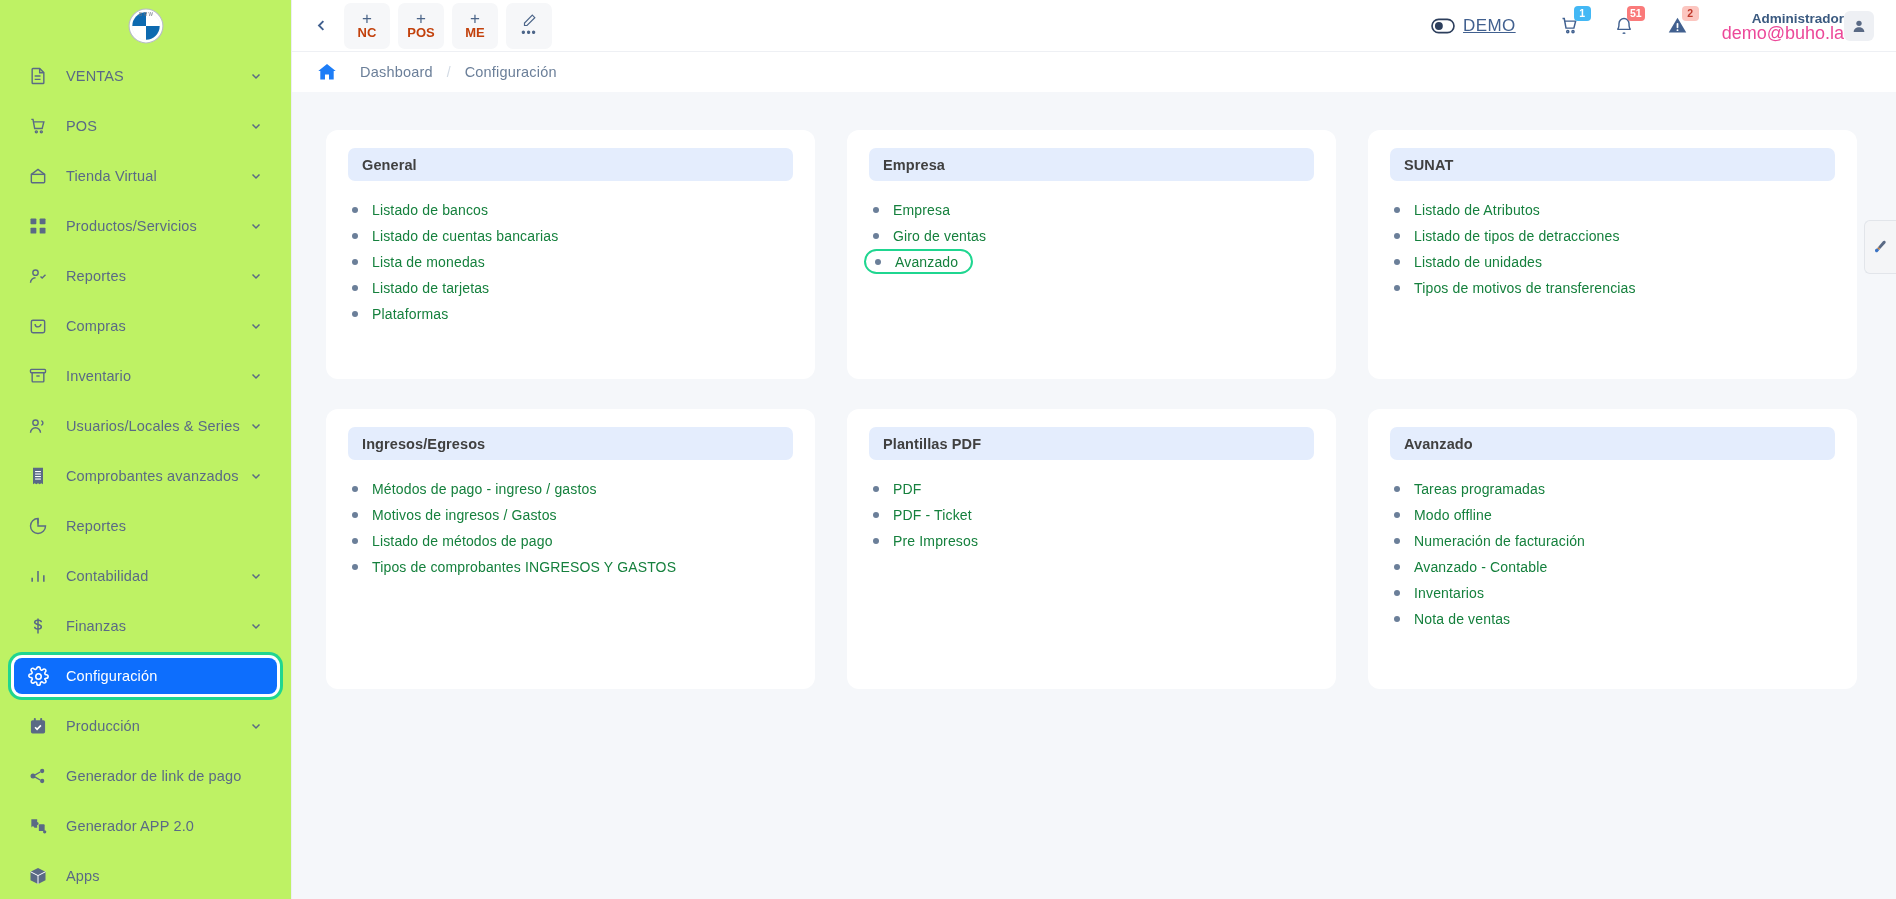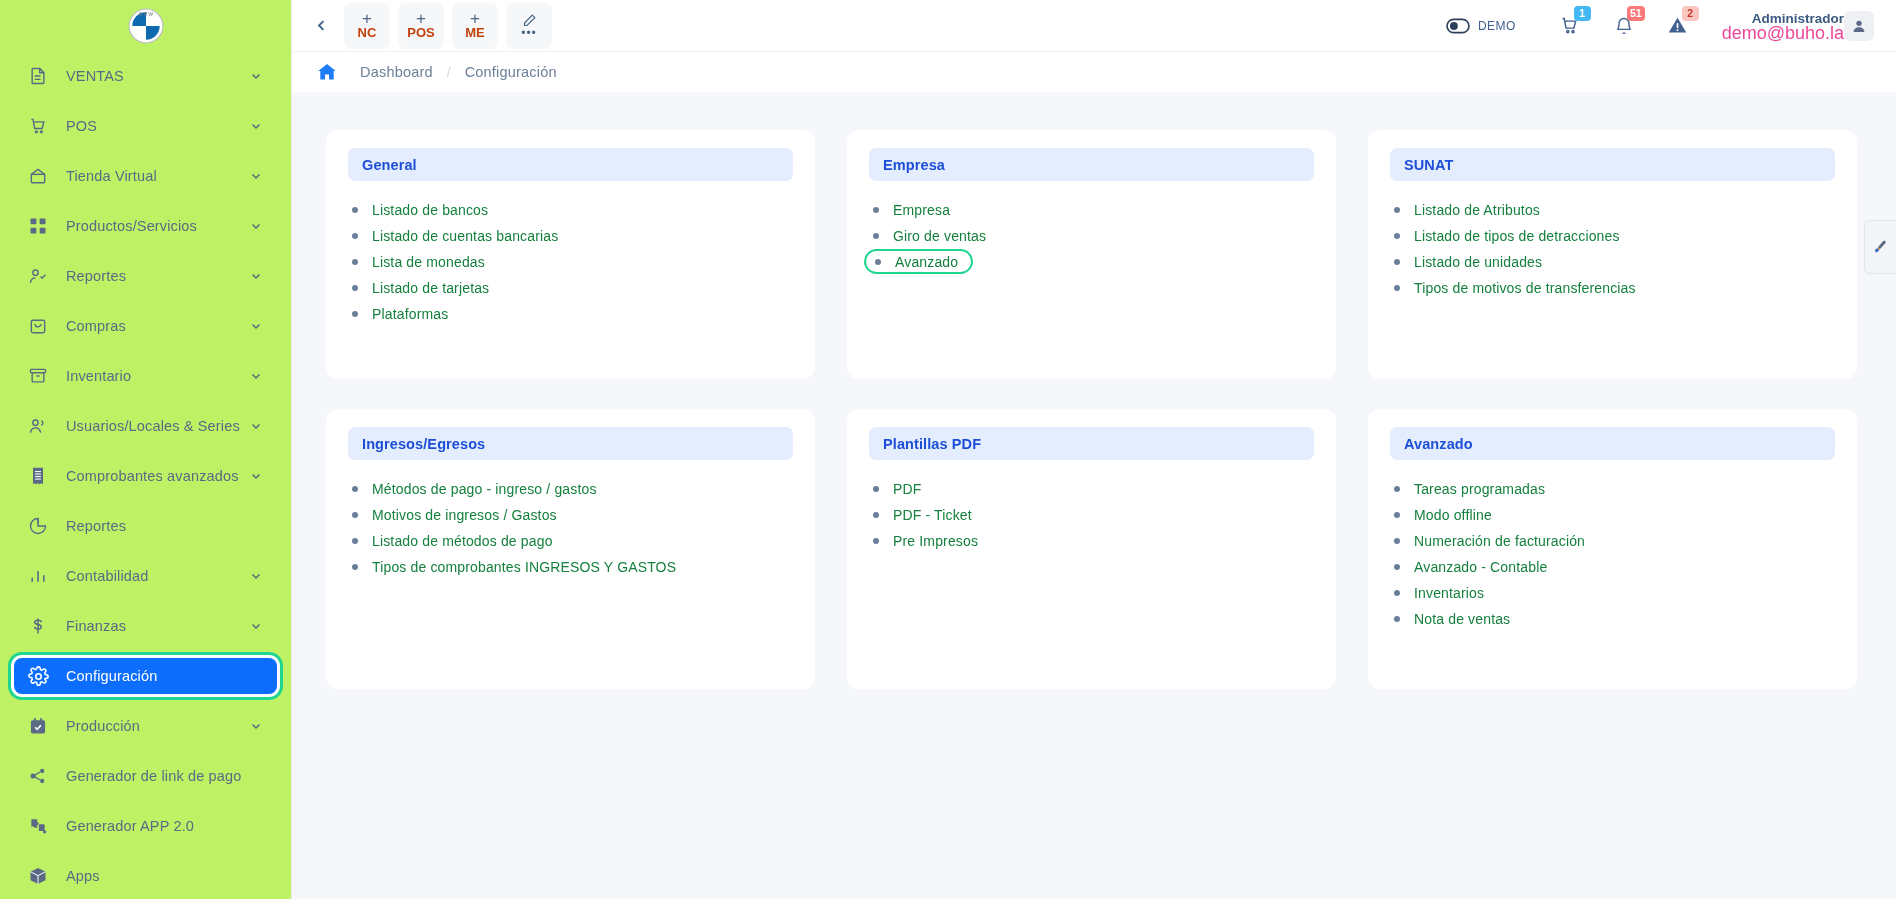--- a/index.html
+++ b/index.html
@@ -95,21 +95,21 @@
     color: #4c6589;
   }
   .qbtn .plus { font-size: 17px; line-height: 15px; font-weight: 400; color: #4c6589; }
   .qbtn .tag { font-size: 13px; font-weight: 700; color: #c2410c; line-height: 14px; }
   .qbtn .dots { font-size: 12px; line-height: 9px; letter-spacing: 1px; color: #4c6589; }
 
   .top-spacer { flex: 1; }
 
   .topright { display: flex; align-items: center; gap: 0; }
   .demo-wrap { display: flex; align-items: center; gap: 8px; margin-right: 34px; cursor: pointer; }
-  .demo-txt { font-size: 12px; color: #41608f; letter-spacing: .4px; }
+  .demo-txt { font-size: 17px; color: #41608f; letter-spacing: .4px; text-decoration: underline; }
   .badge-ico { position: relative; width: 40px; height: 34px; display: flex; align-items: center; justify-content: center; cursor: pointer; margin-right: 14px; }
   .badge {
     position: absolute; top: -3px; right: -1px;
     min-width: 17px; height: 15px;
     border-radius: 4px;
     font-size: 10.5px; font-weight: 700;
     color: #fff;
     display: flex; align-items: center; justify-content: center;
     padding: 0 3px;
   }
@@ -171,21 +171,21 @@
     background: #e4edfd;
     border-radius: 7px;
     height: 33px;
     display: flex; align-items: center;
     padding: 0 14px;
     margin-bottom: 16px;
   }
   .card-title {
     font-size: 14.5px;
     font-weight: 700;
-    color: #1d4ed8;
+    color: #404040;
     letter-spacing: .1px;
   }
   .card-list { list-style: none; padding: 0 0 0 4px; }
   .card-list li {
     display: flex; align-items: center;
     height: 26px;
     margin-bottom: 0px;
     position: relative;
     width: max-content;
     padding-right: 4px;

